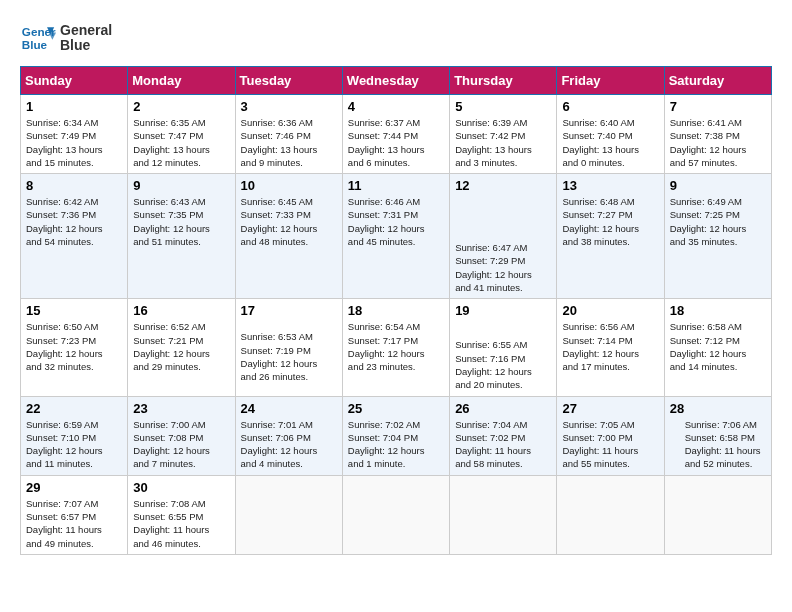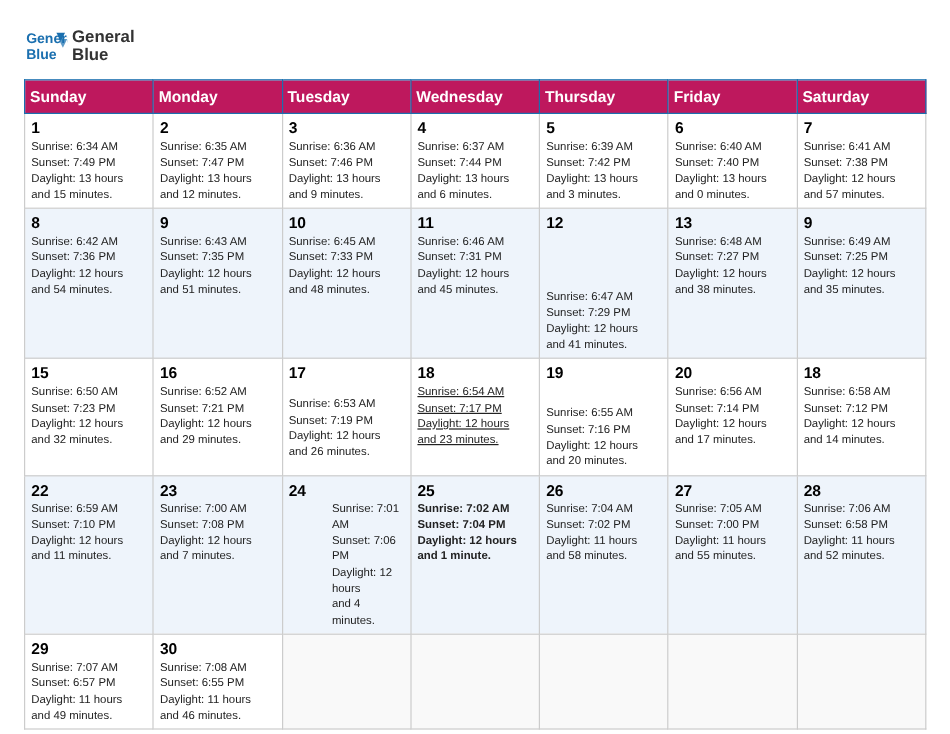--- a/index.html
+++ b/index.html
@@ -237,21 +237,21 @@
         </td>
         <td>
           <span class="day-num">17</span>
           <div class="day-info" style="white-space: pre-line; margin-top: 12px;">Sunrise: 6:53 AM
 Sunset: 7:19 PM
 Daylight: 12 hours
 and 26 minutes.</div>
         </td>
         <td>
           <span class="day-num">18</span>
-          <div class="day-info" style="white-space: pre-line; text-decoration: underline;">Sunrise: 6:54 AM
+          <div class="day-info" style="white-space: pre-line;">Sunrise: 6:54 AM
 Sunset: 7:17 PM
 Daylight: 12 hours
 and 23 minutes.</div>
         </td>
         <td>
           <span class="day-num">19</span>
           <div class="day-info" style="white-space: pre-line; margin-top: 20px;">Sunrise: 6:55 AM
 Sunset: 7:16 PM
 Daylight: 12 hours
 and 20 minutes.</div>
@@ -281,49 +281,49 @@
         </td>
         <td>
           <span class="day-num">23</span>
           <div class="day-info" style="white-space: pre-line;">Sunrise: 7:00 AM
 Sunset: 7:08 PM
 Daylight: 12 hours
 and 7 minutes.</div>
         </td>
         <td>
           <span class="day-num">24</span>
-          <div class="day-info" style="white-space: pre-line; margin-left: 36px;">Sunrise: 7:01 AM
+          <div class="day-info" style="white-space: pre-line;">Sunrise: 7:01 AM
 Sunset: 7:06 PM
 Daylight: 12 hours
 and 4 minutes.</div>
         </td>
         <td>
           <span class="day-num">25</span>
-          <div class="day-info" style="white-space: pre-line; font-weight: bold;">Sunrise: 7:02 AM
+          <div class="day-info" style="white-space: pre-line;">Sunrise: 7:02 AM
 Sunset: 7:04 PM
 Daylight: 12 hours
 and 1 minute.</div>
         </td>
         <td>
           <span class="day-num">26</span>
           <div class="day-info" style="white-space: pre-line;">Sunrise: 7:04 AM
 Sunset: 7:02 PM
 Daylight: 11 hours
 and 58 minutes.</div>
         </td>
         <td>
           <span class="day-num">27</span>
           <div class="day-info" style="white-space: pre-line;">Sunrise: 7:05 AM
 Sunset: 7:00 PM
 Daylight: 11 hours
 and 55 minutes.</div>
         </td>
         <td>
           <span class="day-num">28</span>
-          <div class="day-info" style="white-space: pre-line;">Sunrise: 7:06 AM
+          <div class="day-info" style="white-space: pre-line; margin-left: 15px;">Sunrise: 7:06 AM
 Sunset: 6:58 PM
 Daylight: 11 hours
 and 52 minutes.</div>
         </td>
       </tr>
       <tr>
         <td>
           <span class="day-num">29</span>
           <div class="day-info" style="white-space: pre-line;">Sunrise: 7:07 AM
 Sunset: 6:57 PM

